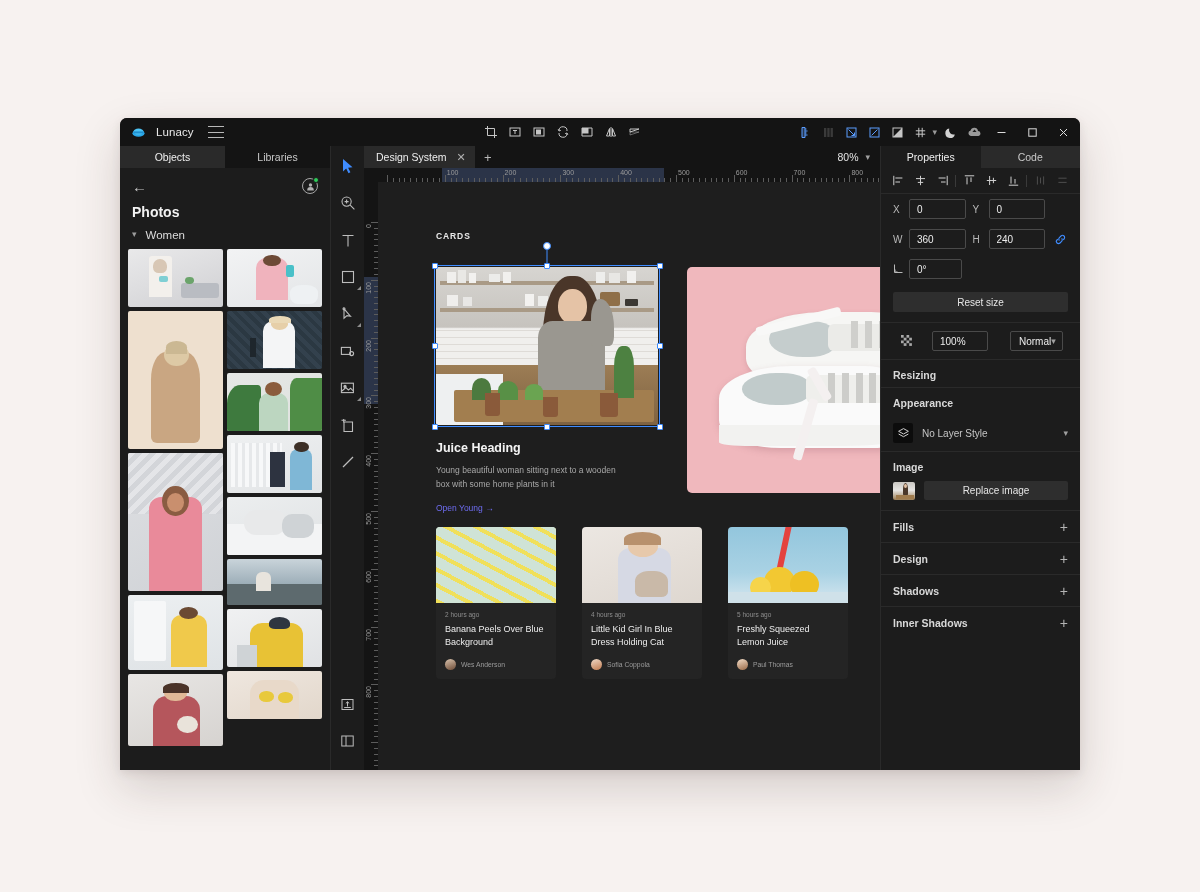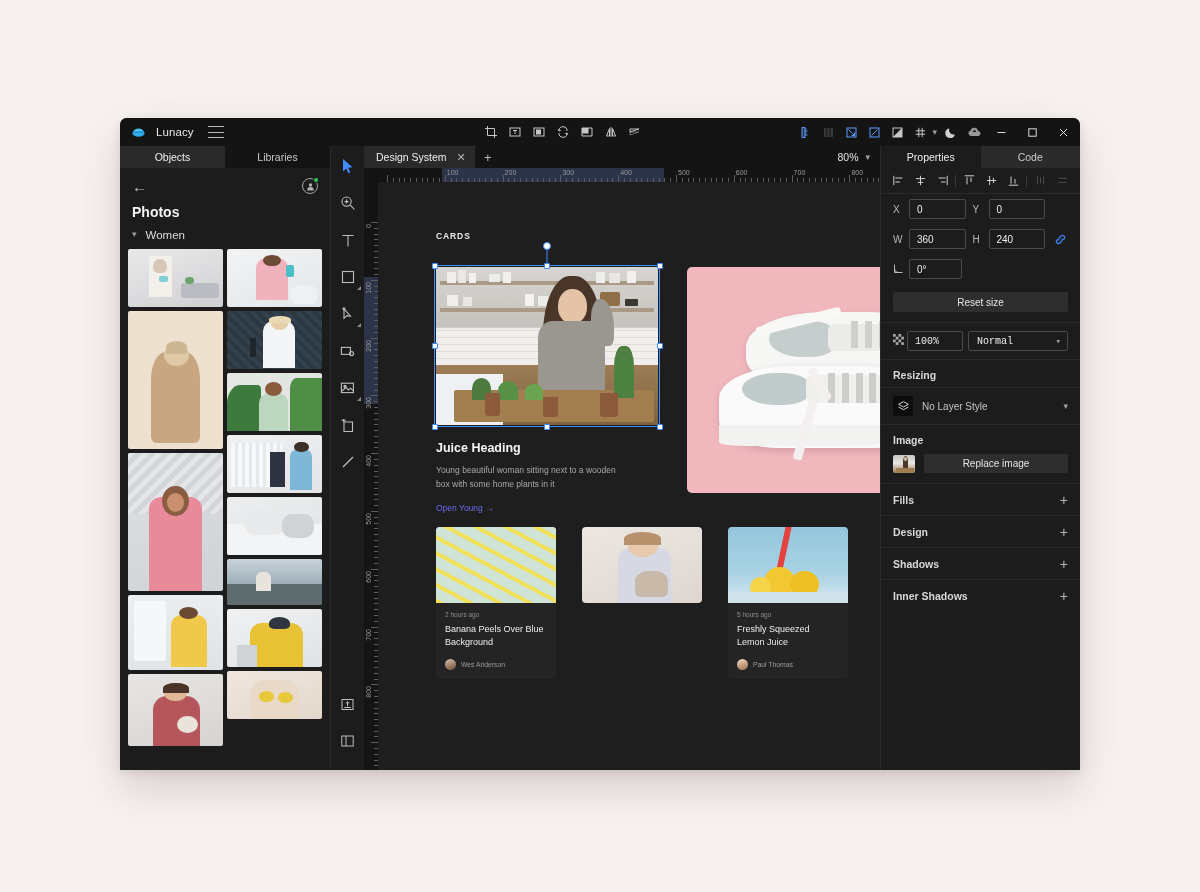--- a/index.html
+++ b/index.html
@@ -133,21 +133,21 @@
   .abtn { width:22px;height:20px; display:flex;align-items:center;justify-content:center; cursor:default;}
   .sep-v { width:1px; height:12px; background:#3a3a3a; margin:0 2px;}
 
   .rp-scroll { flex:1; overflow:hidden; min-height:0;}
   .fldrow { display:flex; align-items:center; gap:7px; padding:5px 12px;}
   .fl-lab { font-size:10px; color:#b9b9b9; width:9px; text-align:left;}
   .fld { background:#1c1c1c; border:1px solid #4a4a4a; border-radius:2px; height:20px; flex:1; display:flex; align-items:center; padding:0 7px; font-size:10px; color:#ededed;}
   .link-ic { width:16px; display:flex; align-items:center; justify-content:center;}
   .resetbtn { margin:8px 12px 10px; height:20px; background:#2e2e2e; border-radius:2px; display:flex; align-items:center; justify-content:center; font-size:10px; color:#e6e6e6; cursor:default;}
   .divider { height:1px; background:#2a2a2a;}
-  .opacityrow { display:flex; align-items:center; gap:5px; padding:8px 12px;font-family:Liberation Mono, monospace;}
+  .opacityrow { display:flex; align-items:center; gap:22px; padding:8px 20px;}
   .selbox2 { background:#1c1c1c; border:1px solid #4a4a4a; border-radius:2px; height:20px; flex:1.3; display:flex; align-items:center; justify-content:space-between; padding:0 6px 0 8px; font-size:10px; color:#ededed;}
   .sect-h { font-size:10.5px; color:#d8d8d8; font-weight:bold; padding:9px 12px 6px;}
   .resize-wrap { display:flex; gap:18px; padding:2px 12px 12px; align-items:flex-start;}
   .resize-box { width:50px; height:50px; border:1px solid #4a4a4a; position:relative;}
   .cbrow { display:flex; align-items:center; gap:8px; margin-bottom:14px;}
   .cb { width:13px; height:13px; border:1px solid #6b6b6b; border-radius:2px;}
   .cb-lab { font-size:10px; color:#d2d2d2;}
   .layerstyle { display:flex; align-items:center; gap:9px; padding:8px 12px;}
   .ls-sw { width:20px;height:20px; background:#0c0c0c; border-radius:2px; display:flex;align-items:center;justify-content:center;}
   .ls-txt { flex:1; font-size:10px; color:#c5c5c5;}
@@ -793,20 +793,28 @@
             </div>
           </div>
 
           <div class="minicard" style="left:204px;">
             <div class="mc-img" style="background:linear-gradient(160deg,#ece7e2,#ded7d0);">
               <div style="position:absolute;left:30%;top:28%;width:44%;height:72%;background:#d6d9e4;border-radius:12px 12px 0 0;"></div>
               <div style="position:absolute;left:38%;top:12%;width:25%;height:28%;background:#e7c9ab;border-radius:50%;"></div>
               <div style="position:absolute;left:35%;top:6%;width:31%;height:18%;background:#b8916d;border-radius:50% 50% 0 0;"></div>
               <div style="position:absolute;left:44%;top:58%;width:28%;height:34%;background:#c9b9a8;border-radius:40% 40% 20% 20%;"></div>
             </div>
+            <div class="mc-body">
+              <div class="mc-time">4 hours ago</div>
+              <div class="mc-title">Little Kid Girl In Blue Dress Holding Cat</div>
+              <div class="mc-auth">
+                <span class="mc-av" style="background:linear-gradient(160deg,#f0d9c6,#c07a4f);"></span>
+                <span class="mc-name">Sofia Coppola</span>
+              </div>
+            </div>
           </div>
 
           <div class="minicard" style="left:350px;">
             <div class="mc-img" style="background:linear-gradient(180deg,#93c6dd 0%,#a9d2e4 60%,#d6e7ef 100%);">
               <div style="position:absolute;left:44%;top:-6%;width:5%;height:70%;background:#e4423e;border-radius:2px;transform:rotate(12deg);"></div>
               <div style="position:absolute;left:30%;top:52%;width:26%;height:40%;background:#f2c832;border-radius:50%;"></div>
               <div style="position:absolute;left:52%;top:58%;width:24%;height:36%;background:#eec023;border-radius:50%;"></div>
               <div style="position:absolute;left:18%;top:66%;width:18%;height:28%;background:#f6d44a;border-radius:50%;"></div>
               <div style="position:absolute;left:0;top:86%;right:0;bottom:0;background:#cfe1e9;"></div>
             </div>
@@ -931,20 +939,21 @@
           <span class="selbox2">
             <span>Normal</span>
             <span style="color:#a0a0a0;font-size:9px;">▾</span>
           </span>
         </div>
         <div class="divider"></div>
 
         <div class="sect-h">Resizing</div>
         <div class="divider"></div>
 
+        <div class="sect-h">Appearance</div>
         <div class="layerstyle">
           <span class="ls-sw">
             <svg width="13" height="13" viewBox="0 0 13 13" fill="none" stroke="#cfcfcf" stroke-width="1">
                   <path d="M6.5 1.6 11.4 4.3 6.5 7 1.6 4.3z"></path>
                   <path d="M1.6 7 6.5 9.7 11.4 7"></path>
                 </svg>
           </span>
           <span class="ls-txt">No Layer Style</span>
           <span style="color:#a0a0a0;font-size:9px;">▾</span>
         </div>

